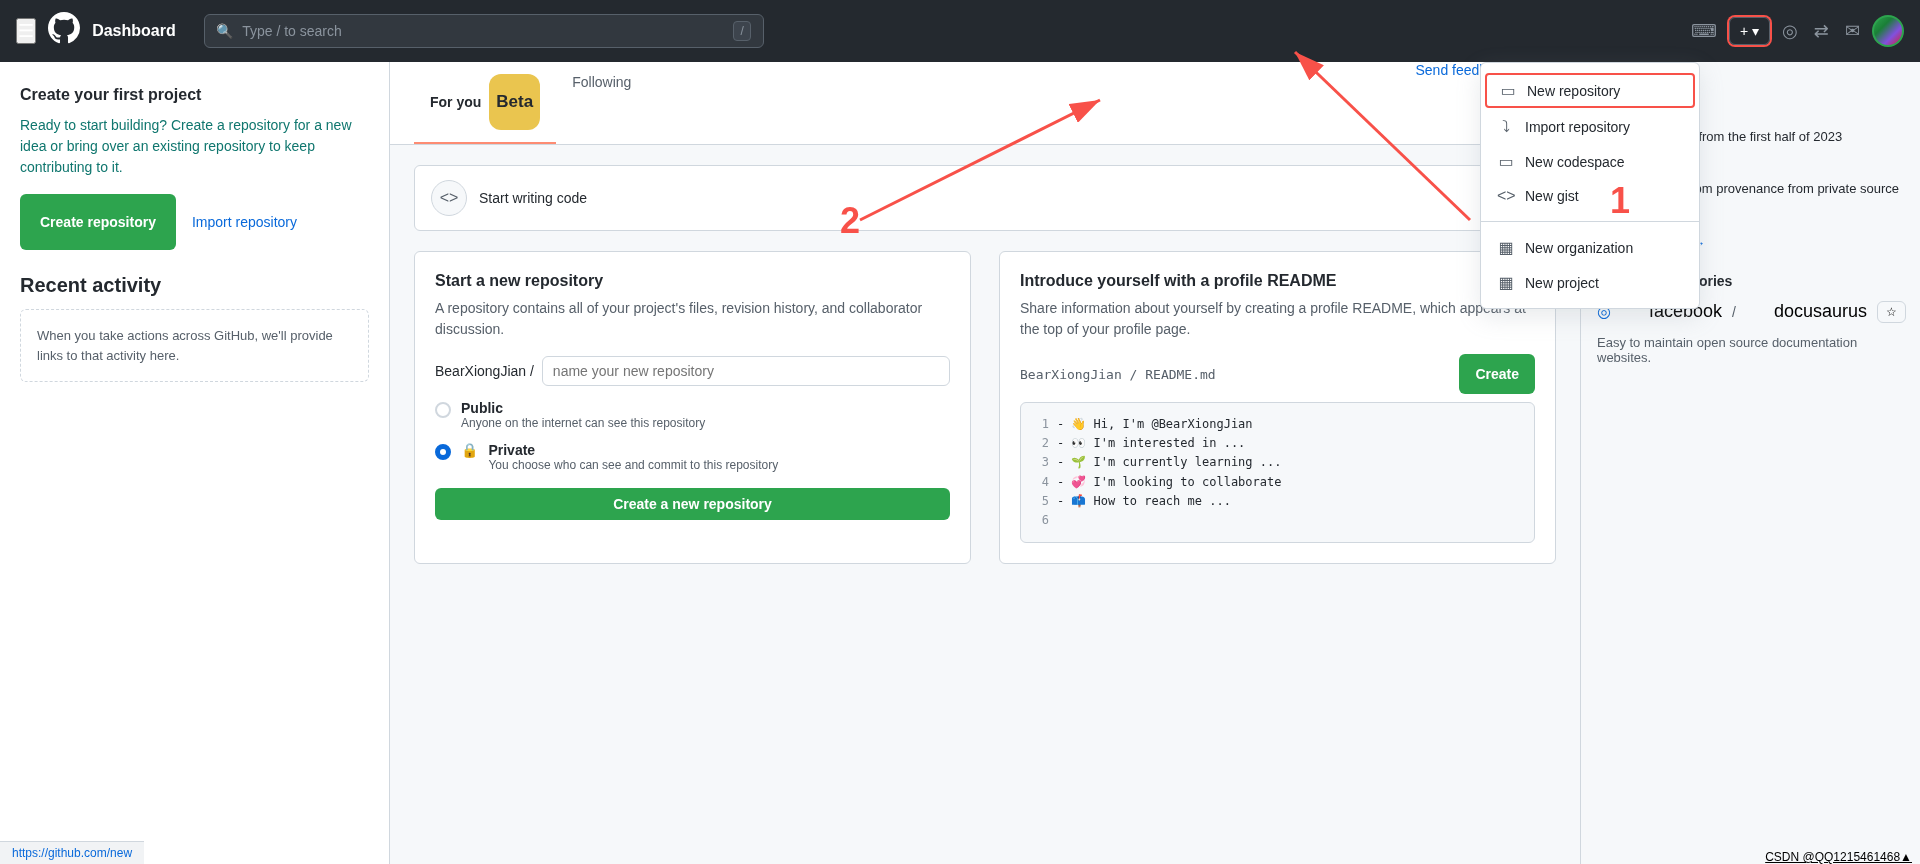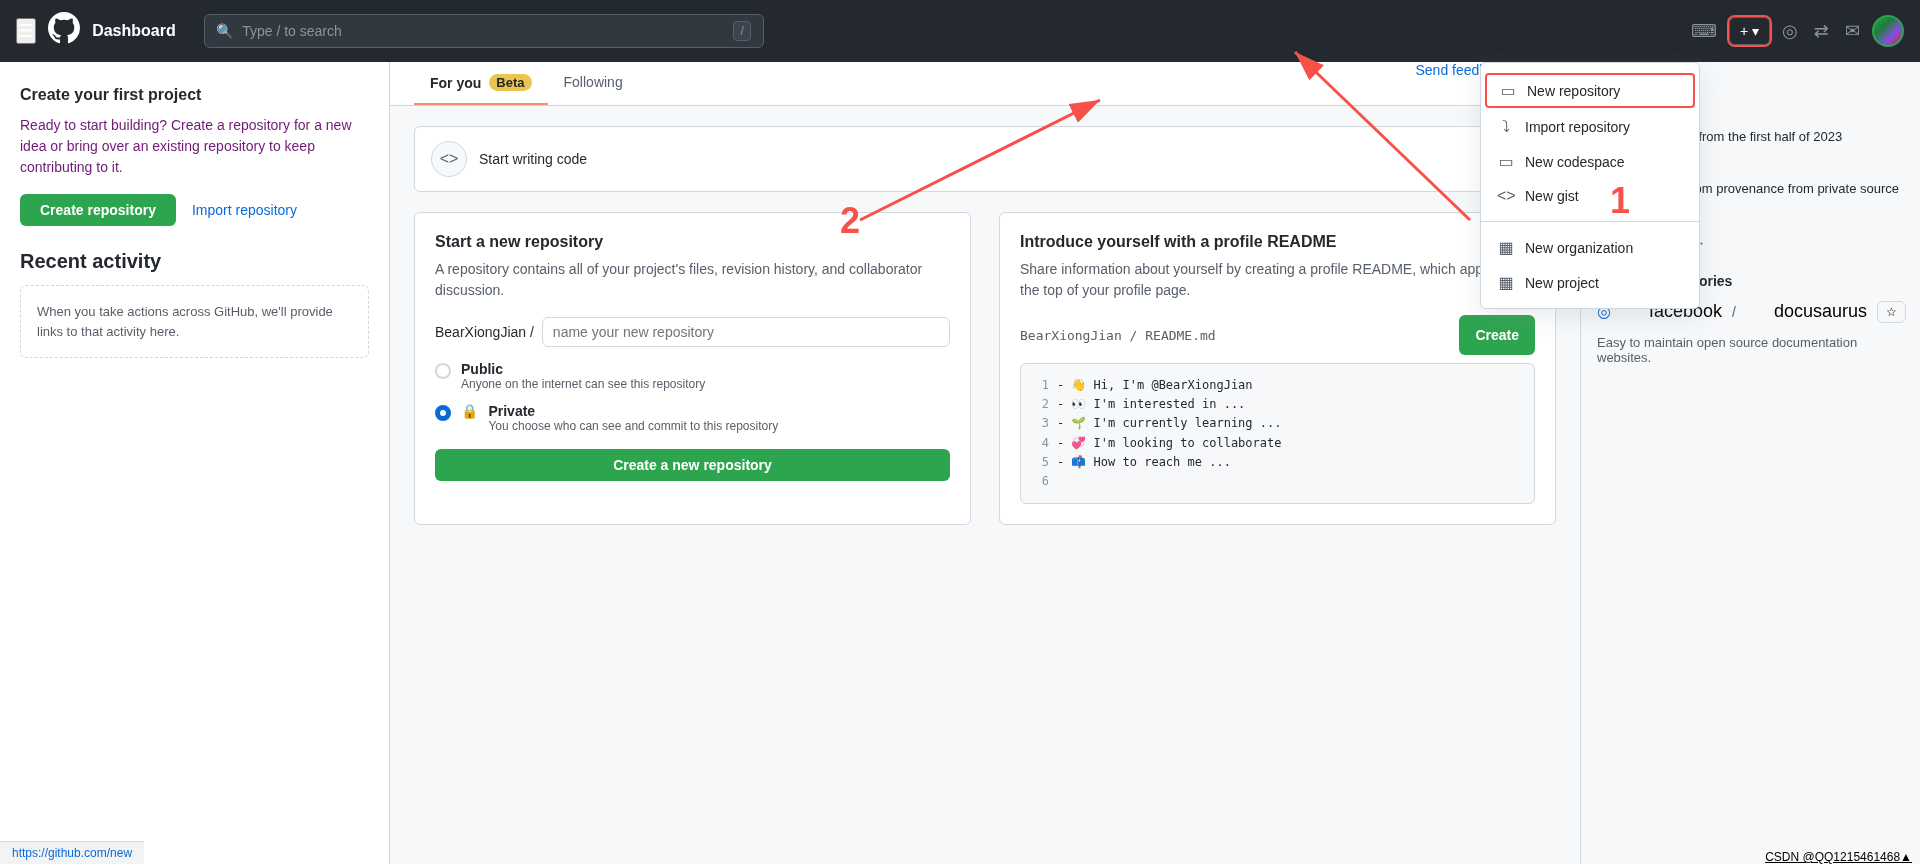--- a/index.html
+++ b/index.html
@@ -47,25 +47,25 @@
 
     
     .main-layout { display: flex; height: calc(864px - 62px); }
 
     
     .sidebar {
       width: 390px; background: #fff; border-right: 1px solid #d0d7de;
       padding: 24px 20px; overflow-y: auto; flex-shrink: 0;
     }
     .sidebar-section-title { font-size: 16px; font-weight: 600; margin-bottom: 11px; }
-    .sidebar-desc { font-size: 14px; color: #701a75; line-height: 1.5; margin-bottom: 16px; }
+    .sidebar-desc { font-size: 14px; color: #0f766e; line-height: 1.5; margin-bottom: 16px; }
     .sidebar-btns { display: flex; align-items: center; gap: 16px; margin-bottom: 24px; }
     .btn-green {
       background: #2da44e; color: #fff; border: none; border-radius: 6px;
-      padding: 8px 20px; font-size: 14px; font-weight: 600; cursor: pointer;
+      padding: 20px 20px; font-size: 14px; font-weight: 600; cursor: pointer;
     }
     .btn-link { color: #0969da; background: none; border: none; font-size: 14px; cursor: pointer; }
     .recent-title { font-size: 20px; font-weight: 600; margin-bottom: 12px; }
     .recent-empty {
       border: 1px dashed #d0d7de; border-radius: 6px; padding: 16px;
       color: #57606a; font-size: 13px; line-height: 1.5;
     }
 
     
     .content { flex: 1; background: #f6f8fa; overflow-y: auto; }
@@ -75,22 +75,22 @@
       background: #fff; border-bottom: 1px solid #d0d7de;
       display: flex; align-items: flex-start; padding: 0 24px; gap: 0;
     }
     .tab {
       padding: 12px 16px; font-size: 14px; cursor: pointer;
       border-bottom: 2px solid transparent; color: #57606a;
       display: flex; align-items: center; gap: 8px;
     }
     .tab.active { color: #24292f; border-bottom-color: #fd8c73; font-weight: 600; }
     .tab-badge {
-      background: #eac54f; color: #24292f; font-size: 13px; font-weight: 600;
-      border-radius: 12px; padding: 1px 7px;
+      background: #eac54f; color: #24292f; font-size: 17px; font-weight: 600;
+      border-radius: 12px; padding: 18px 7px;
     }
     .tabs-right { margin-left: auto; display: flex; align-items: center; gap: 16px; }
     .tabs-right-link { color: #0969da; font-size: 14px; cursor: pointer; }
     .tabs-filter-btn {
       background: none; border: none; color: #57606a; font-size: 14px; cursor: pointer;
     }
 
     
     .feed { padding: 20px 24px; }
     .start-coding-card {

